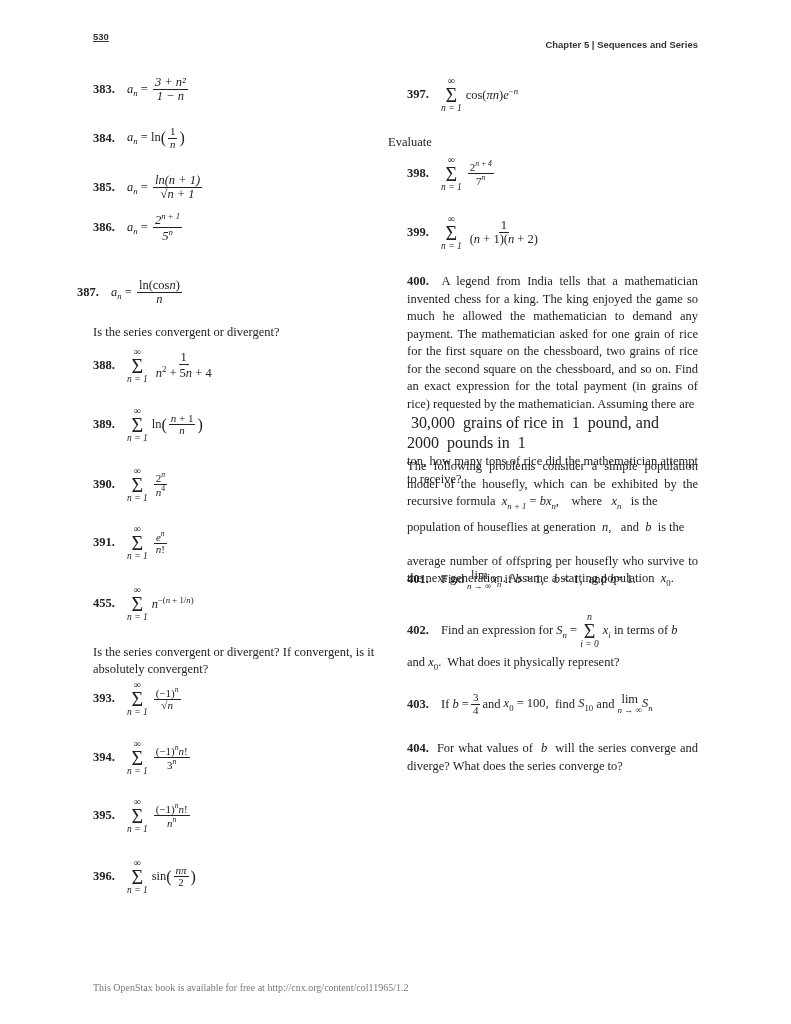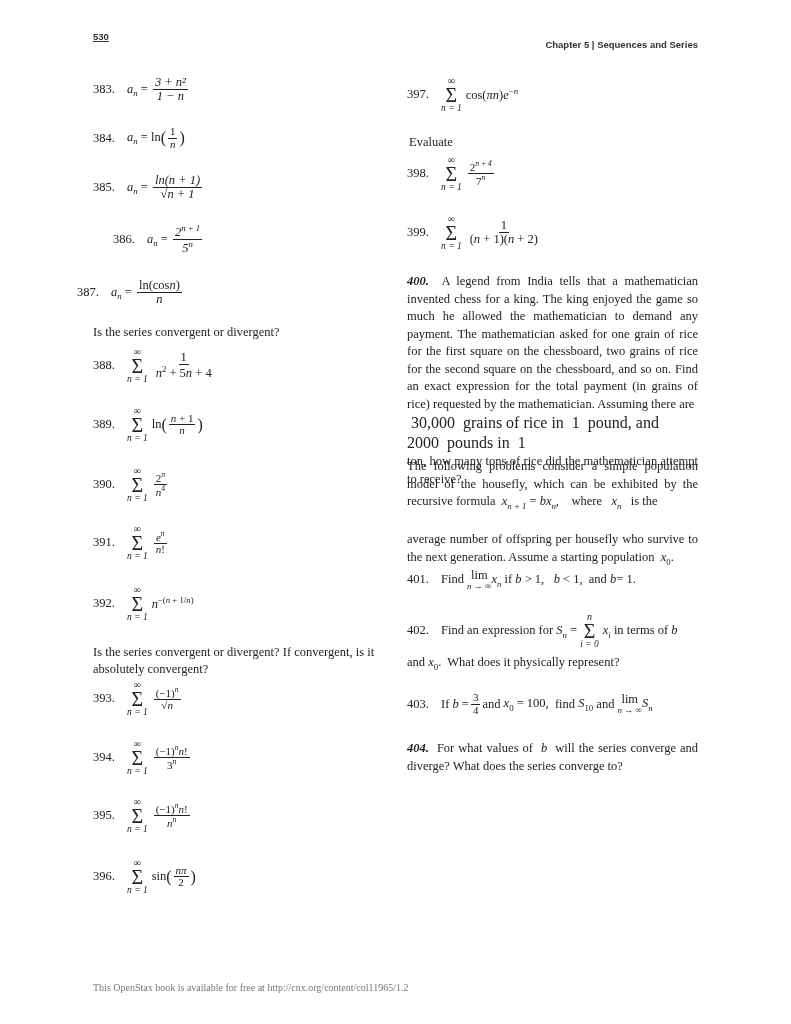--- a/index.html
+++ b/index.html
@@ -5,38 +5,38 @@
   html, body { margin: 0; padding: 0; background: #ffffff; }
   body { width: 791px; height: 1024px; position: relative; overflow: hidden;
          font-family: "Liberation Serif", "DejaVu Serif", serif; color: #222; }
   .hdr { position: absolute; top: 31px; font-family: "Liberation Sans", sans-serif;
          font-size: 9.5px; font-weight: bold; color: #333; }
   .hdr.left { left: 93px; text-decoration: underline; }
   .hdr.right { right: 93px; margin-top: 8px; }
   .footer { position: absolute; left: 93px; top: 982px; font-family: Liberation Serif, serif;
             font-size: 10px; color: #777; }
   .ex { position: absolute; display: flex; align-items: center; font-size: 12.5px; }
-  .num { font-weight: normal; width: 34px; flex-shrink: 0; }
+  .num { font-weight: bold; width: 34px; flex-shrink: 0; }
   .math { font-style: italic; }
   .up { font-style: normal; }
   .frac { display: inline-flex; flex-direction: column; align-items: center; vertical-align: middle;
           margin: 0 2px; line-height: 1.05; }
   .frac .n { padding: 0 2px; border-bottom: 1px solid #222; }
   .frac .d { padding: 0 2px; }
   .frac.small { font-size: 11px; }
   sup { font-size: 0.7em; }
   sub { font-size: 0.7em; }
   .sum { display: inline-flex; flex-direction: column; align-items: center; line-height: 1;
          margin-right: 4px; vertical-align: middle; }
   .sum .top { font-size: 10px; font-style: normal; }
   .sum .sig { font-size: 20px; font-style: normal; line-height: 0.9; }
   .sum .bot { font-size: 9.5px; font-style: italic; }
   .prompt { position: absolute; font-size: 12.5px; line-height: 17px; }
   .para { position: absolute; font-size: 12.5px; line-height: 17.5px; text-align: justify; width: 291px; }
-  .para b { font-weight: bold; font-style: italic; }
+  .para b { font-weight: bold; }
   .paren { font-size: 16px; font-style: normal; vertical-align: middle; }
   .lim { display: inline-flex; flex-direction: column; align-items: center; vertical-align: middle; line-height: 1; }
   .lim .l { font-style: normal; }
   .lim .u { font-size: 9px; font-style: italic; }
 </style>
 </head>
 <body>
 
 <div class="hdr left">530</div>
 <div class="hdr right">Chapter 5 | Sequences and Series</div>
@@ -62,21 +62,21 @@
 <div class="ex" style="left:93px; top:174px;">
   <span class="num">385.</span>
   <span class="math">a<sub>n</sub> <span class="up">=</span>
     <span class="frac">
         <span class="n">ln(n + 1)</span>
         <span class="d">√n + 1</span>
       </span>
   </span>
 </div>
 
-<div class="ex" style="left:93px; top:224px;margin-left:20px;">
+<div class="ex" style="left:93px; top:212px;">
   <span class="num">386.</span>
   <span class="math">a<sub>n</sub> <span class="up">=</span>
     <span class="frac">
         <span class="n">2<sup>n + 1</sup></span>
         <span class="d">5<sup>n</sup></span>
       </span>
   </span>
 </div>
 
 <div class="ex" style="left:77px; top:279px;">
@@ -137,21 +137,21 @@
       <span class="sig">Σ</span>
       <span class="bot">n = 1</span>
     </span>
   <span class="math frac small">
       <span class="n">e<sup>n</sup></span>
       <span class="d">n<span class="up">!</span></span>
     </span>
 </div>
 
 <div class="ex" style="left:93px; top:585px;">
-  <span class="num">392.</span>
+  <span class="num">455.</span>
   <span class="sum">
       <span class="top">∞</span>
       <span class="sig">Σ</span>
       <span class="bot">n = 1</span>
     </span>
   <span class="math">n<sup><span class="up">−(</span>n <span class="up">+ 1/</span>n<span class="up">)</span></sup></span>
 </div>
 
 <div class="prompt" style="left:93px; top:644px; width:291px;">Is the series convergent or divergent? If convergent, is it absolutely convergent?</div>
 
@@ -210,21 +210,21 @@
 <div class="ex" style="left:407px; top:76px;">
   <span class="num">397.</span>
   <span class="sum">
       <span class="top">∞</span>
       <span class="sig">Σ</span>
       <span class="bot">n = 1</span>
     </span>
   <span class="math"><span class="up">cos(</span>πn<span class="up">)</span>e<sup><span class="up">−</span>n</sup></span>
 </div>
 
-<div class="prompt" style="left:409px; top:134px;">Evaluate</div>
+<div class="prompt" style="left:388px; top:134px;">Evaluate</div>
 
 <div class="ex" style="left:407px; top:155px;">
   <span class="num">398.</span>
   <span class="sum">
       <span class="top">∞</span>
       <span class="sig">Σ</span>
       <span class="bot">n = 1</span>
     </span>
   <span class="math frac small">
       <span class="n"><span class="up">2</span><sup>n + 4</sup></span>
@@ -259,20 +259,21 @@
   </span>
   <span>ton, how many tons of rice did the mathematician attempt to receive?</span>
 </div>
 
 <div class="para" style="left:407px; top:458px;">
   <span>The following problems consider a simple population model of the housefly, which can be exhibited by the recursive formula</span>&nbsp;
   <span class="math">x<sub>n + 1</sub> <span class="up">=</span> bx<sub>n</sub><span class="up">,</span></span>&nbsp;&nbsp;&nbsp;
   <span>where</span>&nbsp;&nbsp;
   <span class="math">x<sub>n</sub></span>&nbsp;&nbsp;
   <span>is the</span>
+  <span style="display:block; margin-top:4px;">population of houseflies at generation&nbsp; <span class="math">n</span>,&nbsp;&nbsp; and&nbsp; <span class="math">b</span>&nbsp; is the</span>
   <span style="display:block; margin-top:16px;">average number of offspring per housefly who survive to the next generation. Assume a starting population&nbsp; <span class="math">x<sub class="up">0</sub></span>.</span>
 </div>
 
 <div class="ex" style="left:407px; top:569px;">
   <span class="num">401.</span>
   <span>Find</span>&nbsp;
   <span class="lim">
       <span class="l">lim</span>
       <span class="u">n → ∞</span>
     </span>

